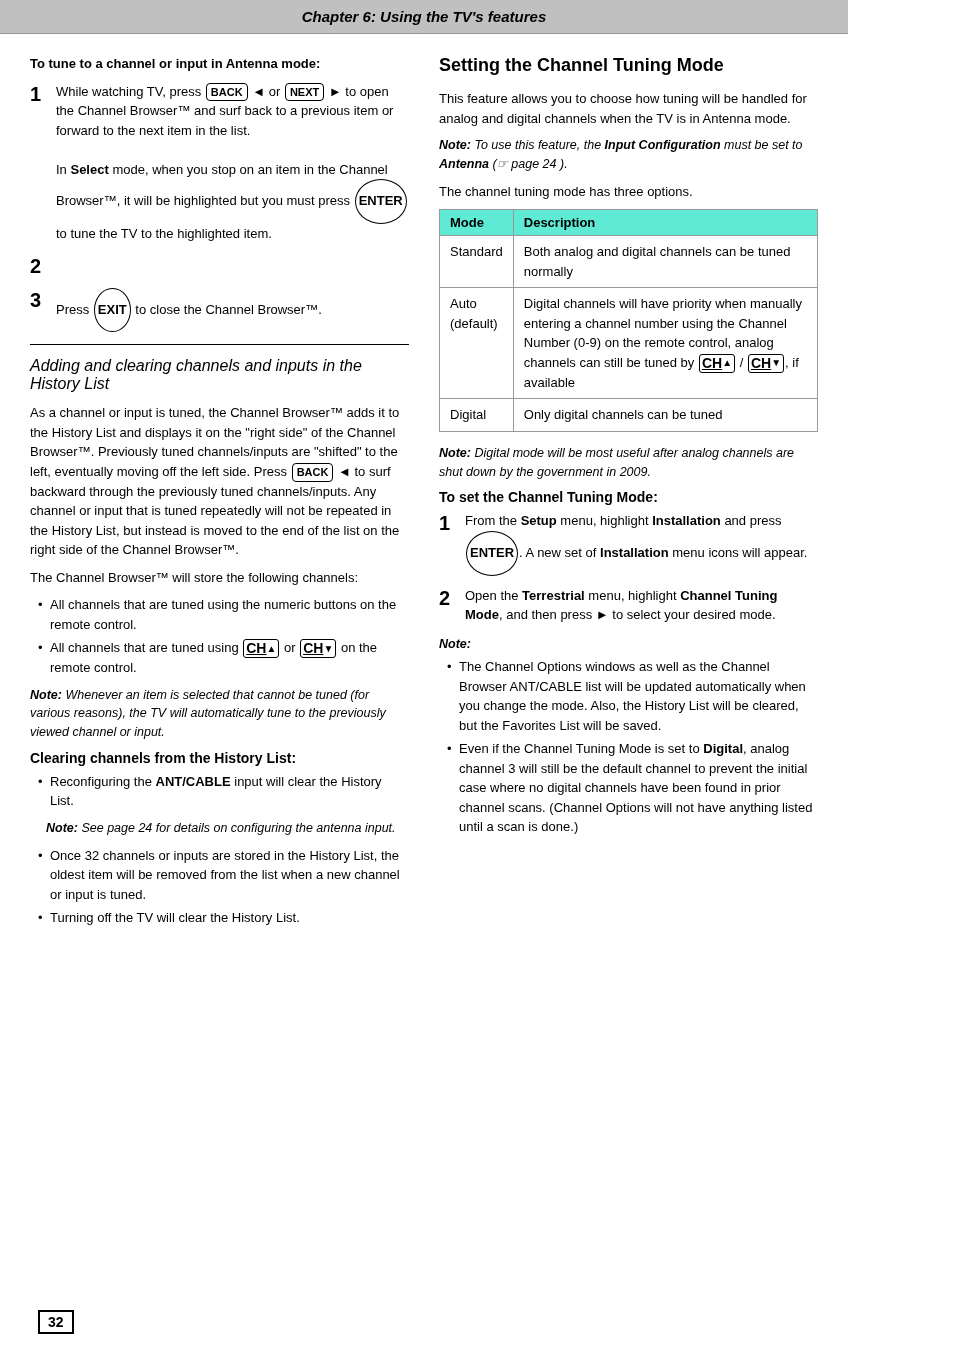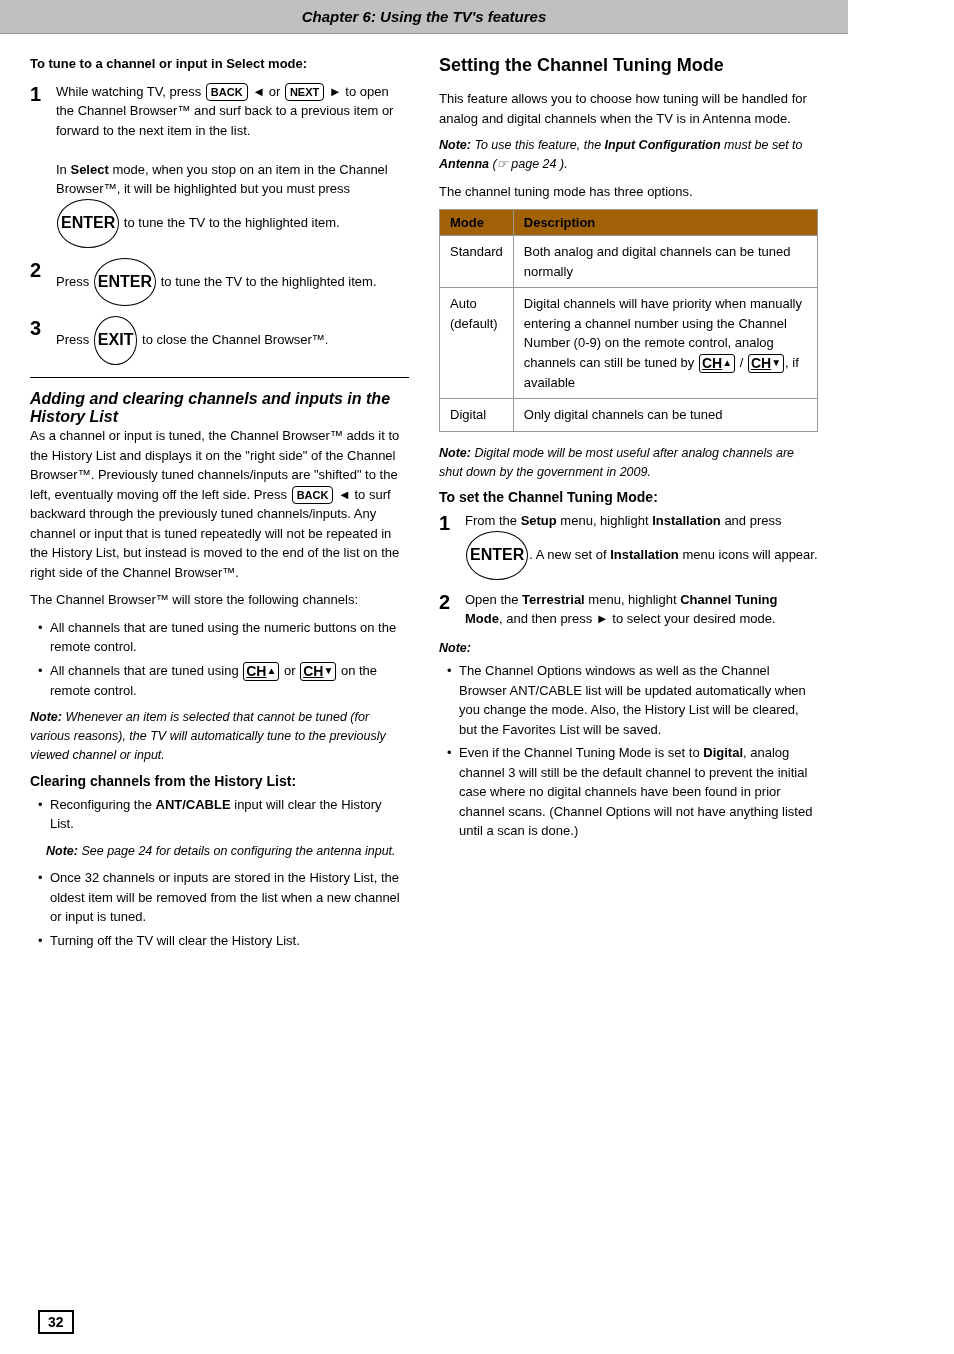--- a/index.html
+++ b/index.html
@@ -36,23 +36,24 @@
     .left-col {
       flex: 1;
       max-width: 420px;
     }
     .right-col {
       flex: 1;
       max-width: 430px;
     }
     h2.section-title {
       font-size: 16px;
-      font-weight: bold;
+      font-weight: normal;
       color: #000;
       font-style: italic;
+      margin-bottom: 10px;
     }
     h3.subsection-title {
       font-size: 14px;
       font-weight: bold;
       margin-bottom: 6px;
     }
     p {
       font-size: 13px;
       line-height: 1.5;
       margin-bottom: 8px;
@@ -83,21 +84,21 @@
       font-weight: bold;
       line-height: 1.3;
       vertical-align: middle;
       margin: 0 1px;
     }
     .btn-circle {
       display: inline-block;
       border: 1.5px solid #000;
       border-radius: 50%;
       padding: 13px 3px;
-      font-size: 16px;
+      font-size: 13px;
       font-weight: bold;
       line-height: 1.3;
       vertical-align: middle;
       margin: 0 1px;
     }
     .note-text {
       font-style: italic;
       font-size: 12.5px;
       line-height: 1.5;
       margin-bottom: 8px;
@@ -123,21 +124,21 @@
       position: absolute;
       left: 0;
     }
     .channel-table {
       width: 100%;
       border-collapse: collapse;
       margin-bottom: 12px;
       font-size: 13px;
     }
     .channel-table th {
-      background: #a16207;
+      background: #5eead4;
       border: 1px solid #999;
       padding: 5px 10px;
       text-align: left;
       font-weight: bold;
     }
     .channel-table td {
       border: 1px solid #999;
       padding: 6px 10px;
       vertical-align: top;
       line-height: 1.5;
@@ -195,35 +196,32 @@
 
   <div class="header">
     <span class="header-title">Chapter 6: Using the TV's features</span>
   </div>
 
   <div class="content">
 
     <div class="left-col">
 
       <div>
-        <p class="to-tune-header">To tune to a channel or input in Select mode:</p>
+        <p class="to-tune-header">To tune to a channel or input in Antenna mode:</p>
 
         <div class="step-container">
           <span class="step-num">1</span>
           <div class="step-content">
             While watching TV, press <span class="btn-icon">BACK</span> ◄ or <span class="btn-icon">NEXT</span> ► to open the Channel Browser™ and surf back to a previous item or forward to the next item in the list.<br><br>
             In <strong>Select</strong> mode, when you stop on an item in the Channel Browser™, it will be highlighted but you must press <span class="btn-circle">ENTER</span> to tune the TV to the highlighted item.
           </div>
         </div>
 
         <div class="step-container">
           <span class="step-num">2</span>
-          <div class="step-content">
-            Press <span class="btn-circle">ENTER</span> to tune the TV to the highlighted item.
-          </div>
         </div>
 
         <div class="step-container">
           <span class="step-num">3</span>
           <div class="step-content">
             Press <span class="btn-circle">EXIT</span> to close the Channel Browser™.
           </div>
         </div>
       </div>
 

